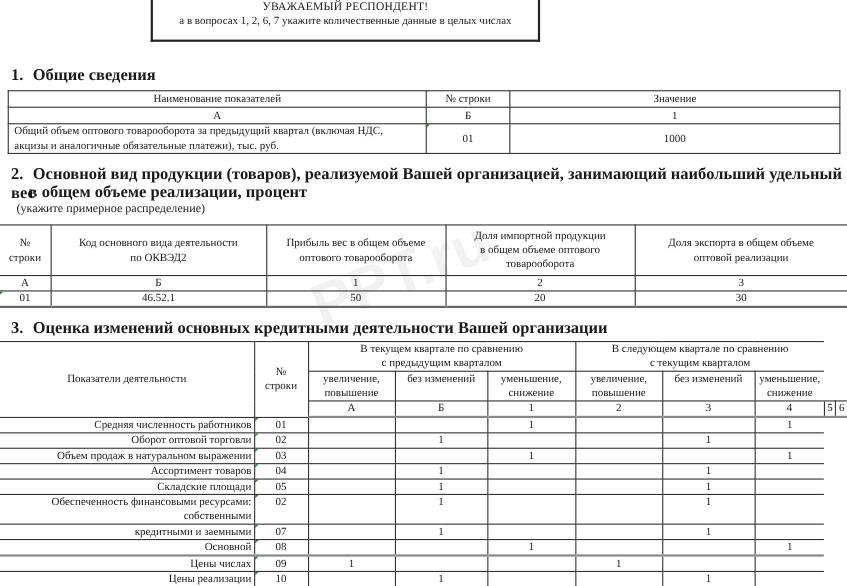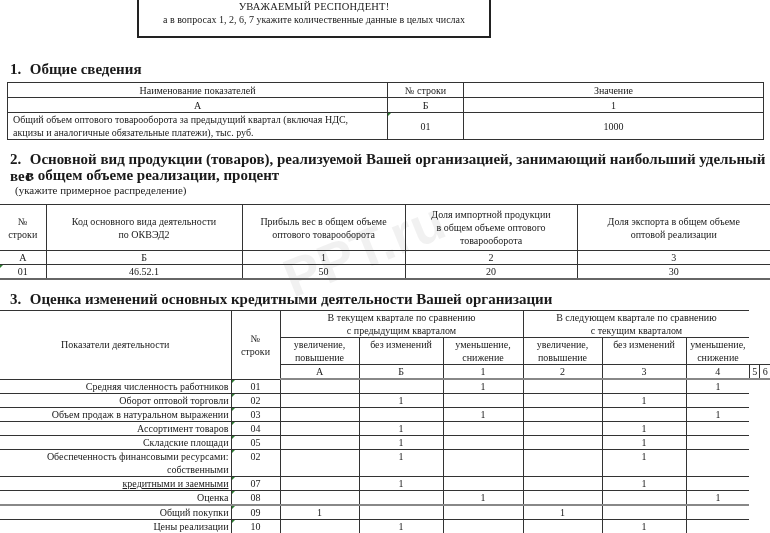--- a/index.html
+++ b/index.html
@@ -36,21 +36,21 @@
   #t2 .head td { height: 45px; }
   #t2 .small td { height: 12px; }
   #t2 tr:first-child td { border-top: 1.5px solid #333; }
   #t2 tr:last-child td { border-bottom: 2px solid #666; }
   
   #t3 { left: 0px; top: 310px; width: 770px; }
   #t3 td { height: 12px; }
   #t3 td.edge-l { border-left: none; }
   #t3 td.edge-r { border-right: none; }
   #t3 td.left { text-align: right; padding-left: 6px; }
-  #t3 td.indent { padding-left: 22px; text-decoration: underline; }
+  #t3 td.indent { padding-left: 22px; }
   #t3 tr:first-child td { border-top: 1.5px solid #333; }
   #t3 td.numcol { border-left: 1.5px solid #888; position: relative; }
   #t3 td.numcol::before {
     content: ""; position: absolute; left: 0; top: 0;
     border-top: 3px solid #2e7d32; border-right: 3px solid transparent;
   }
   #t1 td.marked { position: relative; }
   #t1 td.marked::before, #t2 td.marked::before {
     content: ""; position: absolute; left: 0; top: 0;
     border-top: 3px solid #2e7d32; border-right: 3px solid transparent;
@@ -306,33 +306,33 @@
         <td class="numcol">07</td>
         <td></td>
         <td>1</td>
         <td></td>
         <td></td>
         <td>1</td>
         <td class="edge-r"></td>
       </tr>
       <tr class="gray-row">
         <td class="edge-l left">
-          <div>Оценка</div>
+          <div>Основной</div>
         </td>
         <td class="numcol">08</td>
         <td></td>
         <td></td>
         <td>1</td>
         <td></td>
         <td></td>
         <td class="edge-r">1</td>
       </tr>
       <tr>
         <td class="edge-l left">
-          <div>Общий покупки</div>
+          <div>Цены числах</div>
         </td>
         <td class="numcol">09</td>
         <td>1</td>
         <td></td>
         <td></td>
         <td>1</td>
         <td></td>
         <td class="edge-r"></td>
       </tr>
       <tr>

